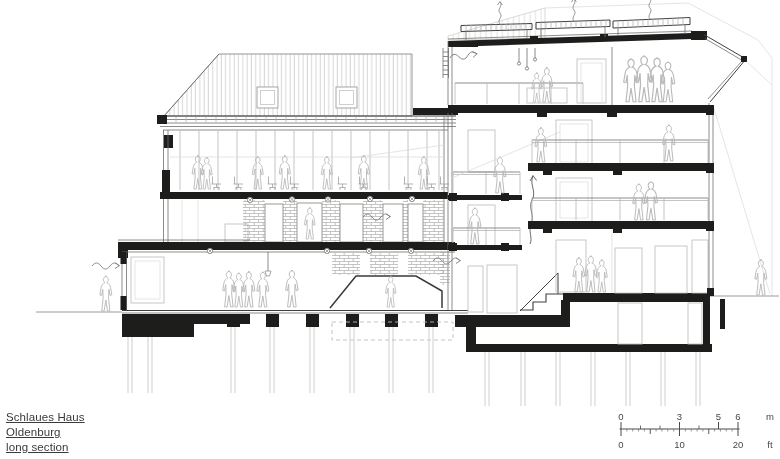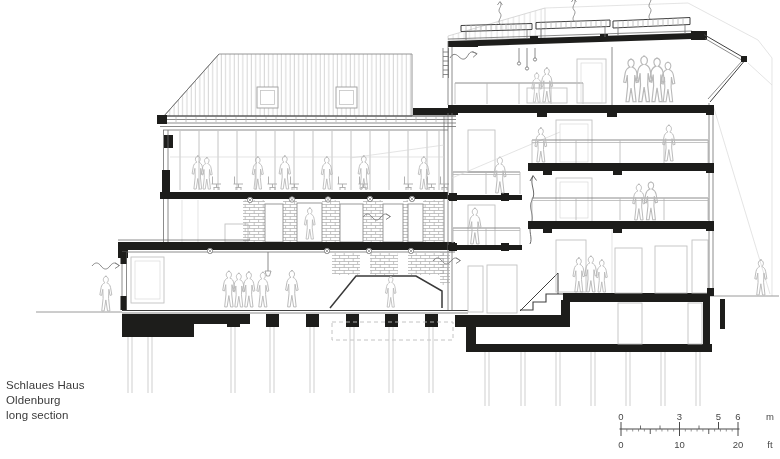--- a/index.html
+++ b/index.html
@@ -1,20 +1,20 @@
 <!DOCTYPE html>
 <html><head>
 <meta charset="utf-8">
 <style>
   html,body{margin:0;padding:0;background:#fff;}
   .stage{position:relative;width:780px;height:459px;background:#fff;overflow:hidden;
          font-family:"Liberation Sans",sans-serif;}
   .stage svg{position:absolute;left:0;top:0;}
-  .caption{position:absolute;left:6px;top:378px;font-size:11.5px;line-height:15px;
-           color:#3a3a3a;letter-spacing:.1px;}
+  .caption{position:absolute;left:6px;top:410px;font-size:11.5px;line-height:15px;
+           color:#3a3a3a;letter-spacing:.1px;text-decoration:underline;}
   .caption span{display:block;}
   
   .cut{fill:#1d1d1b;stroke:none;}
   .ln-d{stroke:#3f3f3f;stroke-width:1;fill:none;}
   .ln-m{stroke:#6f6f6f;stroke-width:.8;fill:none;}
   .ln-l{stroke:#b5b5b5;stroke-width:.8;fill:none;}
   .ln-xl{stroke:#d9d9d9;stroke-width:.7;fill:none;}
   .fig{stroke:#b9b9b9;stroke-width:.9;fill:none;}
   .frame{stroke:#c2c2c2;stroke-width:.9;fill:none;}
   .scale-text{font-family:"Liberation Sans",sans-serif;font-size:9.5px;fill:#474747;}

